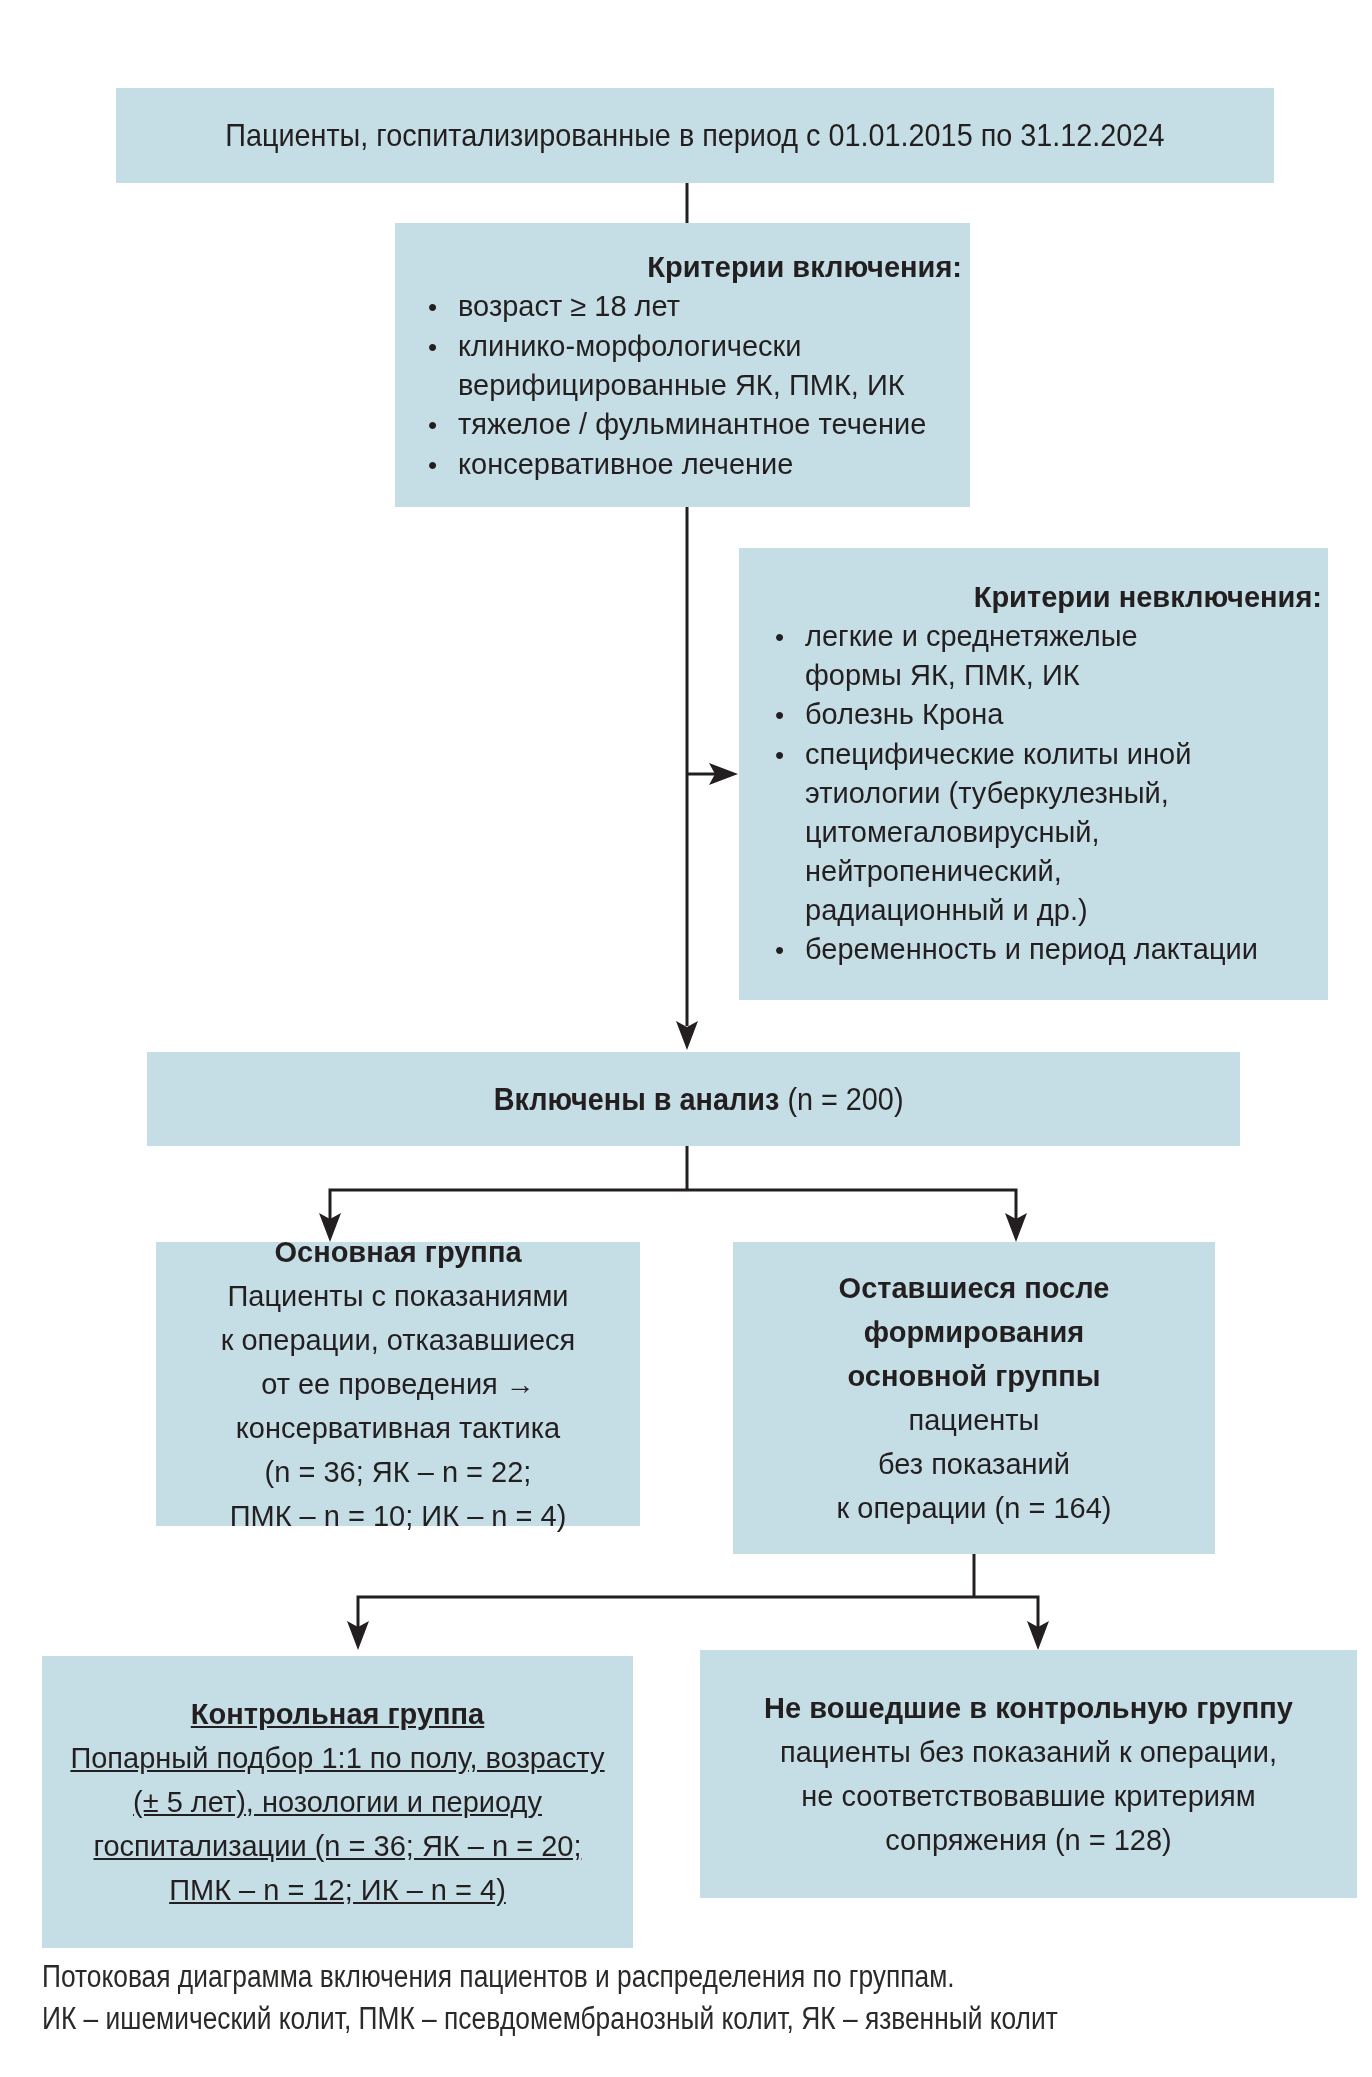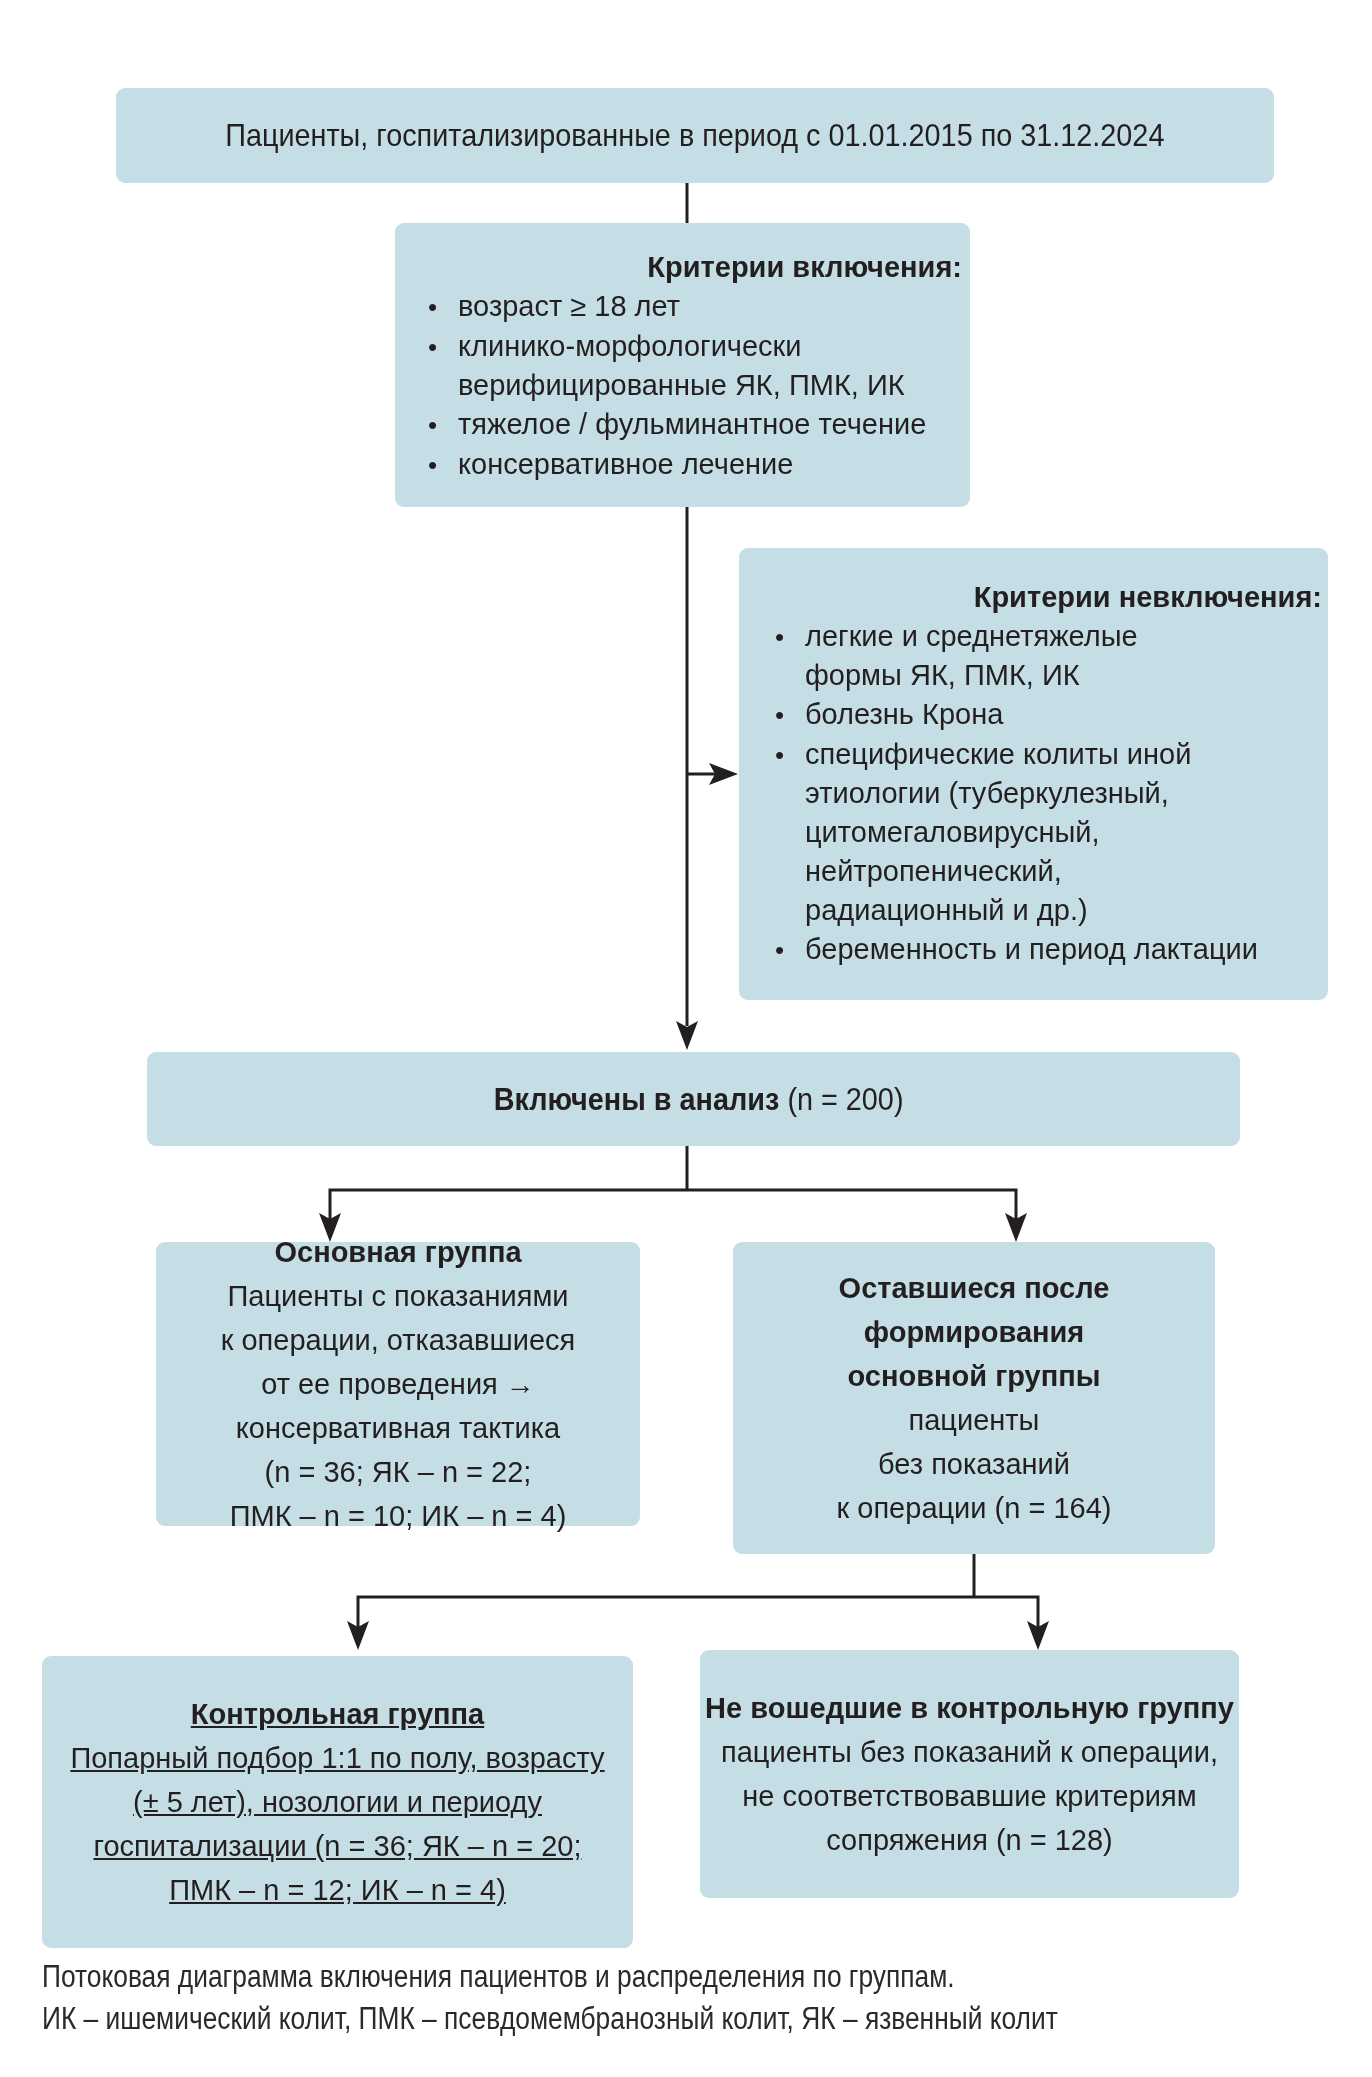--- a/index.html
+++ b/index.html
@@ -1,21 +1,21 @@
 <!DOCTYPE html>
 <html><head>
 <meta charset="utf-8">
 <style>
   * { margin:0; padding:0; box-sizing:border-box; }
   html,body { background:#ffffff; }
   body {
     width:1372px; height:2077px; position:relative; overflow:hidden;
     font-family:"Liberation Sans", sans-serif; color:#231f20;
   }
-  .box { position:absolute; background:#c5dde4;border-radius:9px; }
+  .box { position:absolute; background:#c5dde4; }
 
   
   .center-line { display:flex; align-items:center; justify-content:center; }
   .condensed { transform:scaleX(0.9); transform-origin:center; white-space:nowrap; }
 
   
   .crit { font-size:29px; line-height:39px; }
   .crit-title { font-weight:bold;text-align:right; }
   .crit-list { list-style:none; }
   .crit-item { display:flex; align-items:flex-start; }
@@ -33,21 +33,21 @@
 
   #box-period   { left:116px; top:88px;   width:1158px; height:95px; font-size:32px; }
   #box-inclusion{ left:395px; top:223px;  width:575px;  height:284px; padding:25px 8px 0 33px; }
   #box-exclusion{ left:739px; top:548px;  width:589px;  height:452px; padding:30px 6px 0 36px; }
   #box-analysis { left:147px; top:1052px; width:1093px; height:94px;  font-size:32px;padding-left:10px; }
   #box-analysis .bold-part { font-weight:bold; }
   #box-analysis .norm-part { margin-left:9px; }
   #box-main     { left:156px; top:1242px; width:484px;  height:284px; }
   #box-remaining{ left:733px; top:1242px; width:482px;  height:312px; }
   #box-control  { left:42px;  top:1656px; width:591px;  height:292px;text-decoration:underline; }
-  #box-notctrl  { left:700px; top:1650px; width:539px;  height:248px; }
+  #box-notctrl  { left:700px; top:1650px; width:657px;  height:248px; }
 
   .caption {
     position:absolute; left:42px; top:1956px; color:#2b2a29;
     font-size:31px; line-height:42px; transform:scaleX(0.85); transform-origin:left top;
     white-space:nowrap;
   }
 
   .flow-svg { position:absolute; left:0; top:0; pointer-events:none; }
 </style>
 </head>

